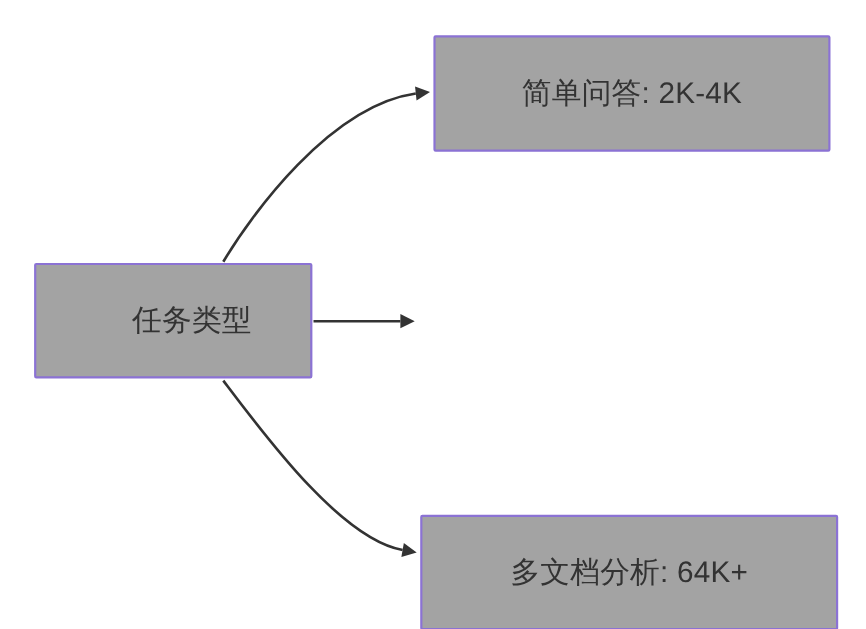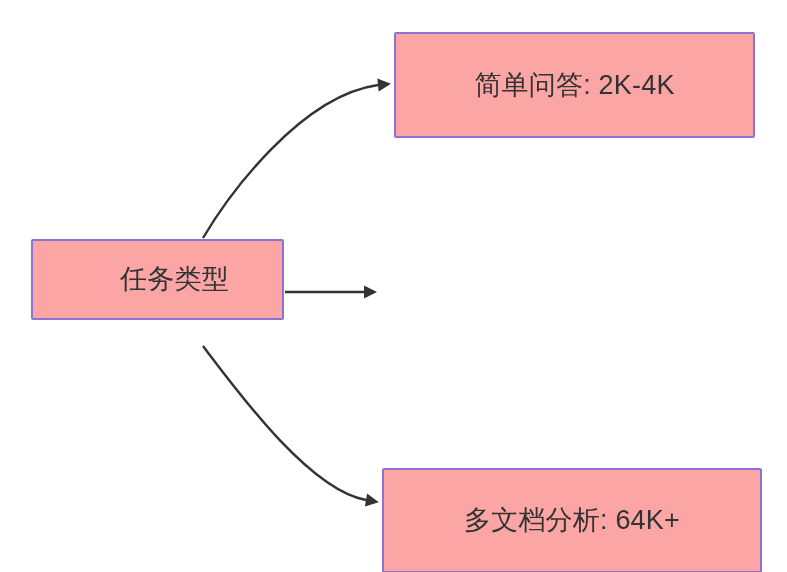--- a/index.html
+++ b/index.html
@@ -11,21 +11,21 @@
     position: relative;
     width: 787px;
     height: 572px;
     background: #ffffff;
     overflow: hidden;
     font-family: "Liberation Sans", "DejaVu Sans", sans-serif;
   }
   .node {
     position: absolute;
     box-sizing: border-box;
-    background: #fca5a5;
+    background: #a3a3a3;
     border: 2px solid #8b72d4;
     border-radius: 2px;
     display: flex;
     align-items: center;
     justify-content: center;
     color: #333333;
     font-size: 27px;
     font-weight: 400;
     letter-spacing: 0.2px;
     line-height: 1;
@@ -69,21 +69,21 @@
       <path class="edge-path" d="M 285 292 L 364 292"></path>
       <polygon class="arrow-head" points="0,-6.5 13,0 0,6.5" transform="translate(364,292) rotate(0)"></polygon>
     </g>
 
     <g>
       <path class="edge-path" d="M 203 346 C 240 395 310 490 366 500"></path>
       <polygon class="arrow-head" points="0,-6.5 13,0 0,6.5" transform="translate(366,500) rotate(10)"></polygon>
     </g>
   </svg>
 
-  <div class="node" id="node-root" style="left:31px; top:239px; width:253px; height:81px;padding-left:34px;">
+  <div class="node" id="node-root" style="left:31px; top:239px; width:253px; height:105px;padding-left:34px;">
     <span class="node-label">任务类型</span>
   </div>
 
   <div class="node" id="node-simple-qa" style="left:394px; top:32px; width:361px; height:106px;">
     <span class="node-label">简单问答: 2K-4K</span>
   </div>
 
 
   <div class="node" id="node-multi-doc" style="left:382px; top:447px; width:380px; height:105px;margin-top:21px;">
     <span class="node-label">多文档分析: 64K+</span>

